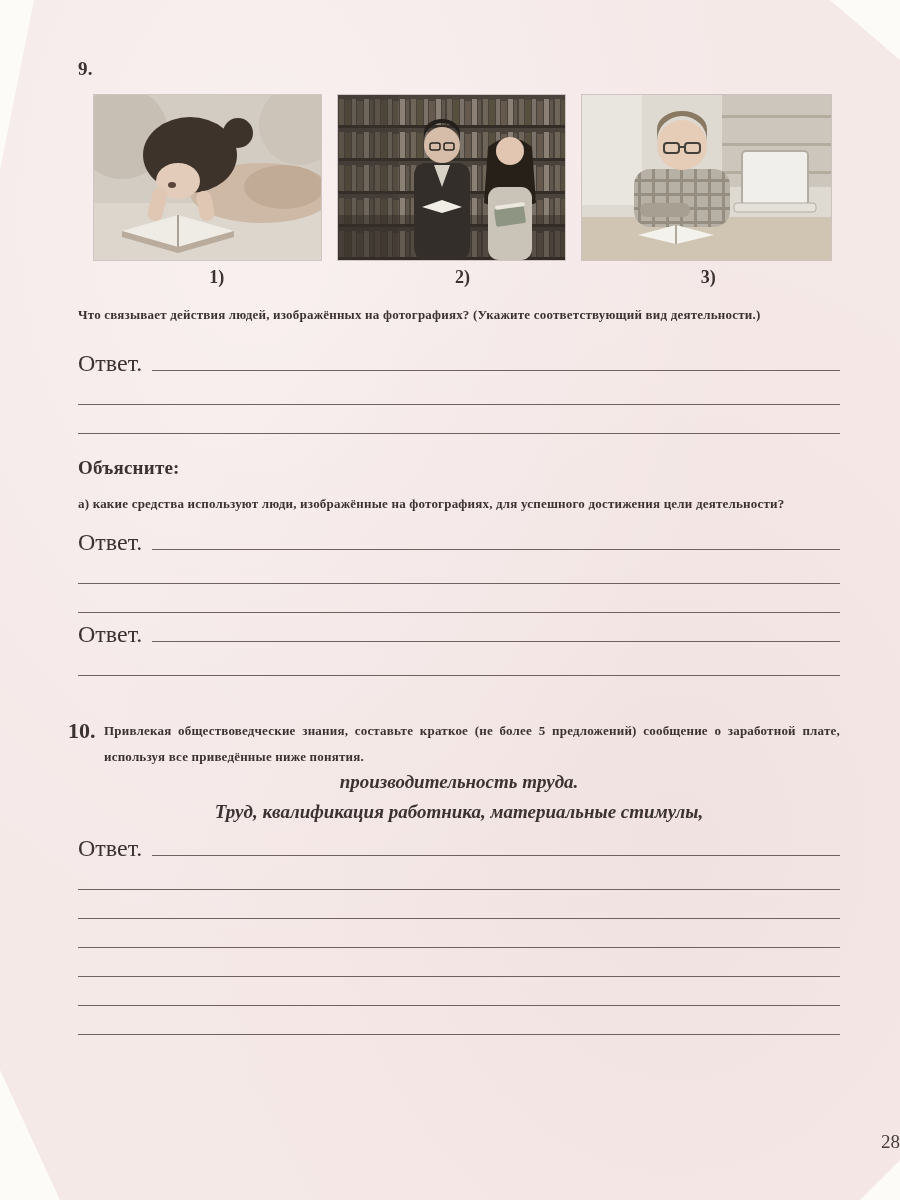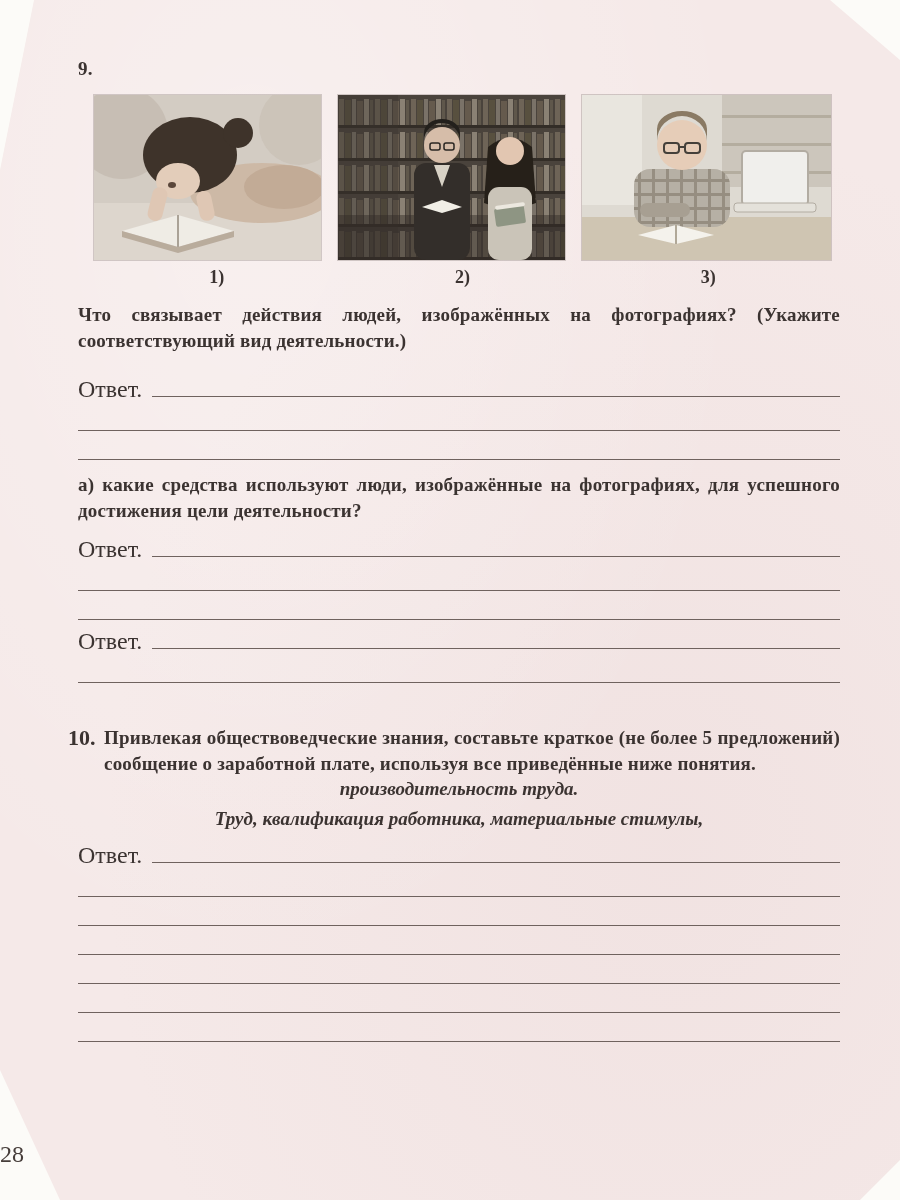--- a/index.html
+++ b/index.html
@@ -24,33 +24,33 @@
   .q-head .q-num { width:30px; flex:0 0 auto; }
 
   .photos { display:flex; gap:17px; margin-left:16px; margin-top:13px; }
   .photos figure { margin:0; height:165px; overflow:hidden; background:#cfc8c0; box-shadow:0 0 0 1px rgba(90,80,75,.25); }
   .photos figure.w1 { width:227px; } .photos figure.w2 { width:227px; } .photos figure.w3 { width:249px; }
   .photos svg { display:block; width:100%; height:100%; }
 
   .photo-labels { display:flex; margin-left:16px; width:737px; margin-top:7px; font-size:18px; font-weight:bold; }
   .photo-labels span { flex:1; text-align:center; }
 
-  .q-text { margin:14px 0 0 0; font-size:19px; font-weight:bold; line-height:26px; text-align:justify; letter-spacing:.2px; }
+  .q-text { margin:14px 0 0 0; font-size:13px; font-weight:bold; line-height:26px; text-align:justify; letter-spacing:.2px; }
   .q-block { display:flex; }
   .q-block .q-num { width:36px; flex:0 0 auto; font-size:22px; font-weight:bold; line-height:26px; margin-left:-10px; }
   .q-block .q-text { flex:1; margin-top:0; }
 
   .answer-row { display:flex; font-size:24px; line-height:26px; }
   .answer-row .line { flex:1; margin-left:10px; border-bottom:1.3px solid #6f625e; margin-bottom:5px; }
   .rule { height:28px; border-bottom:1.3px solid #6f625e; }
 
   .explain { margin-top:23px; font-size:19px; font-weight:bold; letter-spacing:.2px; }
   .terms { margin-top:7px; text-align:center; font-size:19px; font-weight:bold; font-style:italic; line-height:23px; }
 
-  .page-num { position:absolute; left:0; right:0; bottom:32px; text-align:left; font-size:24px; color:#463d3a; }
+  .page-num { position:absolute; left:0; right:0; bottom:47px; text-align:right; font-size:19px; color:#463d3a; }
 
   .mt22{margin-top:22px;} .mt18{margin-top:18px;}
   .mt12{margin-top:12px;} .mt8{margin-top:8px;} .mt42{margin-top:42px;} .mt4{margin-top:12px;}
 </style>
 </head>
 <body>
 
 <div class="page">
   <div class="corner tl"></div>
   <div class="corner tr"></div>
@@ -161,20 +161,21 @@
 
     <p class="q-text">Что связывает действия людей, изображённых на фотографиях? (Укажите соответствующий вид деятельности.)</p>
 
     <div class="answer-row mt22">
       <span class="answer-label">Ответ.</span>
       <span class="line"></span>
     </div>
     <div class="rule"></div>
     <div class="rule"></div>
 
+    <div class="explain">Объясните:</div>
 
     <p class="q-text mt4">а) какие средства используют люди, изображённые на фотографиях, для успешного достижения цели деятельности?</p>
 
     <div class="answer-row mt12">
       <span class="answer-label">Ответ.</span>
       <span class="line"></span>
     </div>
     <div class="rule"></div>
     <div class="rule"></div>
 

